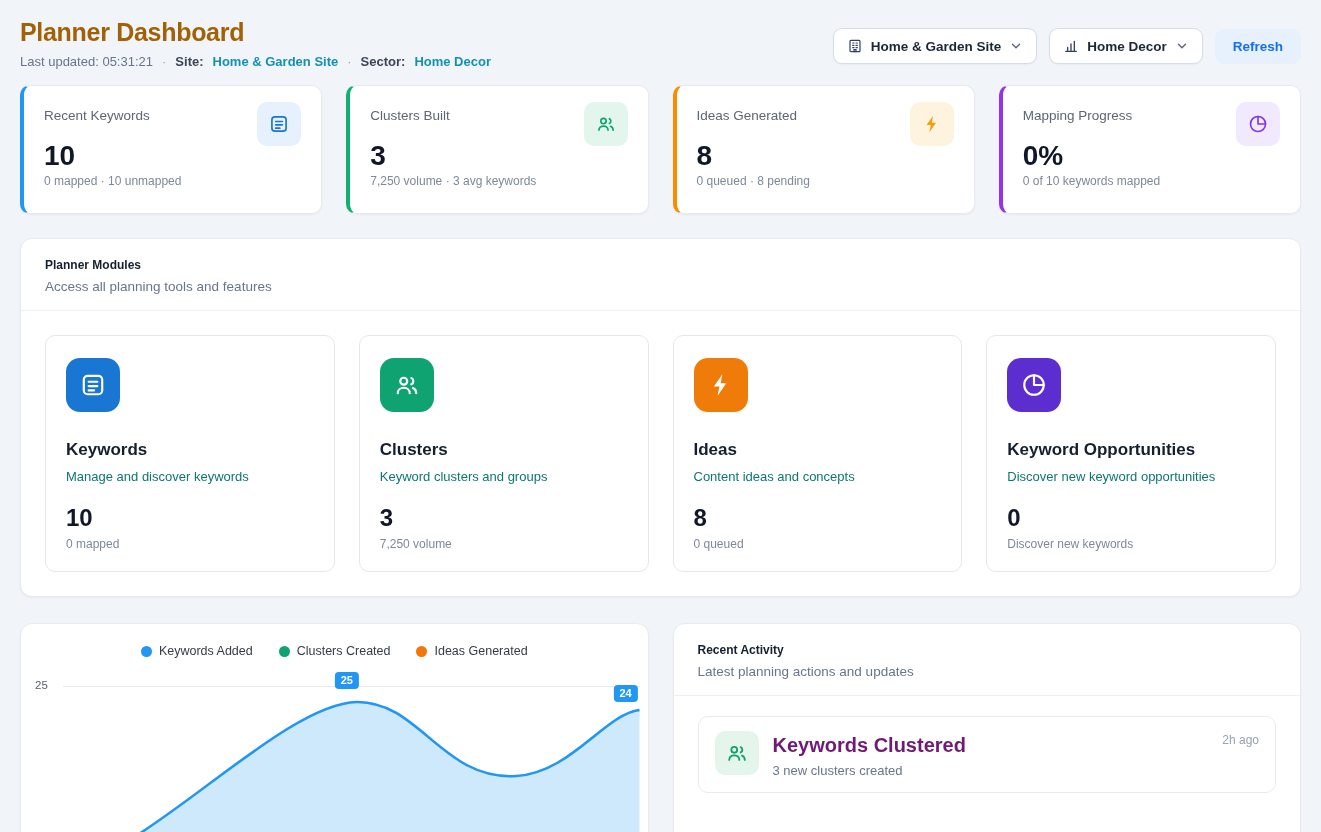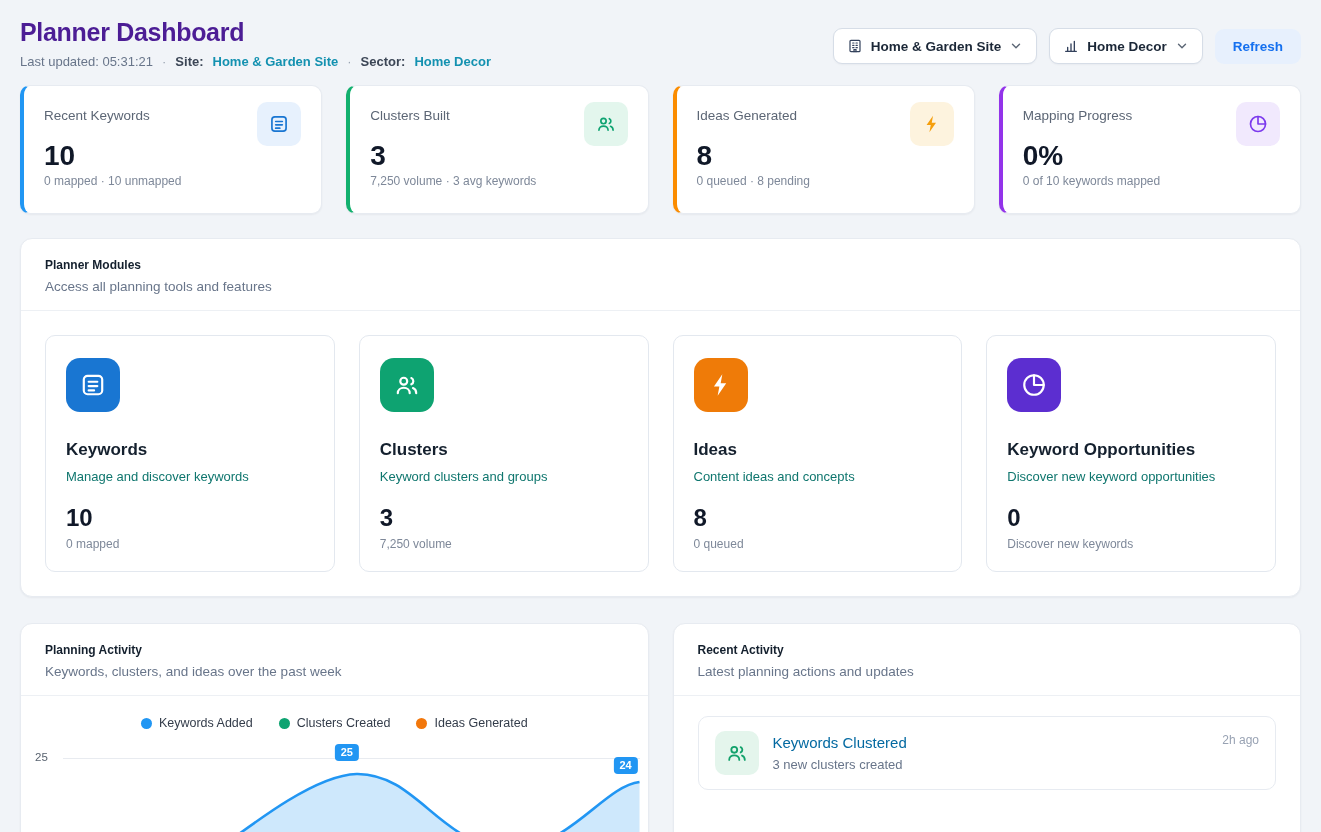--- a/index.html
+++ b/index.html
@@ -7,21 +7,21 @@
   body {
     font-family:"Liberation Sans", sans-serif;
     background:#f1f4f8;
     color:#101828;
     width:1321px; height:832px; overflow:hidden;
   }
   .page { width:1321px; height:832px; padding:18px 20px 0; overflow:hidden; }
 
   
   .header { display:flex; justify-content:space-between; align-items:flex-start; }
-  .page-title { font-size:25px; font-weight:800; letter-spacing:-0.3px; color:#4c1d95; }
+  .page-title { font-size:25px; font-weight:800; letter-spacing:-0.3px; color:#a16207; }
   .meta-row { margin-top:7px; font-size:13px; color:#68758a; display:flex; align-items:center; gap:9px; }
   .meta-row .sep { color:#9aa4b2; }
   .meta-row .meta-label { color:#3c4656; font-weight:700; }
   .meta-row a { color:#1391b0; font-weight:700; text-decoration:none; }
   .header-controls { display:flex; gap:12px; align-items:center; margin-top:10px; }
   .select-btn {
     display:flex; align-items:center; gap:8px;
     background:#fff; border:1px solid #d6dde7; border-radius:9px;
     padding:9px 13px; font-size:13.5px; font-weight:700; color:#1b2737;
     font-family:inherit; cursor:pointer; box-shadow:0 1px 2px rgba(16,24,40,.04);
@@ -100,21 +100,21 @@
   .pt-badge.p1 { left:52%; top:-2px; transform:translateX(-50%); }
   .pt-badge.p2 { left:96.5%; top:11px; transform:translateX(-50%); }
 
   .activity-list { padding:20px 24px; }
   .activity-item {
     position:relative; border:1px solid #e7ebf1; border-radius:10px;
     padding:14px 16px; display:flex; gap:14px; align-items:flex-start; background:#fff;
   }
   .activity-icon { width:44px; height:44px; border-radius:10px; background:#e4f5ec; color:#12a16b; display:flex; align-items:center; justify-content:center; flex:none; }
   .activity-icon .glyph { width:22px; height:22px; }
-  .activity-title { font-size:15px; font-weight:400; color:#0369a1; padding-top:3px; }
+  .activity-title { font-size:20px; font-weight:700; color:#701a75; padding-top:3px; }
   .activity-desc { font-size:13px; color:#68758a; margin-top:6px; }
   .activity-time { position:absolute; right:16px; top:16px; font-size:12px; color:#98a2b3; }
 </style>
 </head>
 <body>
 
 <div class="page">
 
   <div class="header">
     <div>
@@ -291,24 +291,20 @@
         <div class="module-desc">Discover new keyword opportunities</div>
         <div class="module-value">0</div>
         <div class="module-caption">Discover new keywords</div>
       </div>
     </div>
   </div>
 
   <div class="bottom-row">
 
     <div class="bottom-card">
-      <div class="panel-head">
-        <div class="panel-title">Planning Activity</div>
-        <div class="panel-sub">Keywords, clusters, and ideas over the past week</div>
-      </div>
       <div class="legend-row">
         <div class="legend-item">
           <span class="dot dot-blue"></span>
           <span>Keywords Added</span>
         </div>
         <div class="legend-item">
           <span class="dot dot-green"></span>
           <span>Clusters Created</span>
         </div>
         <div class="legend-item">

